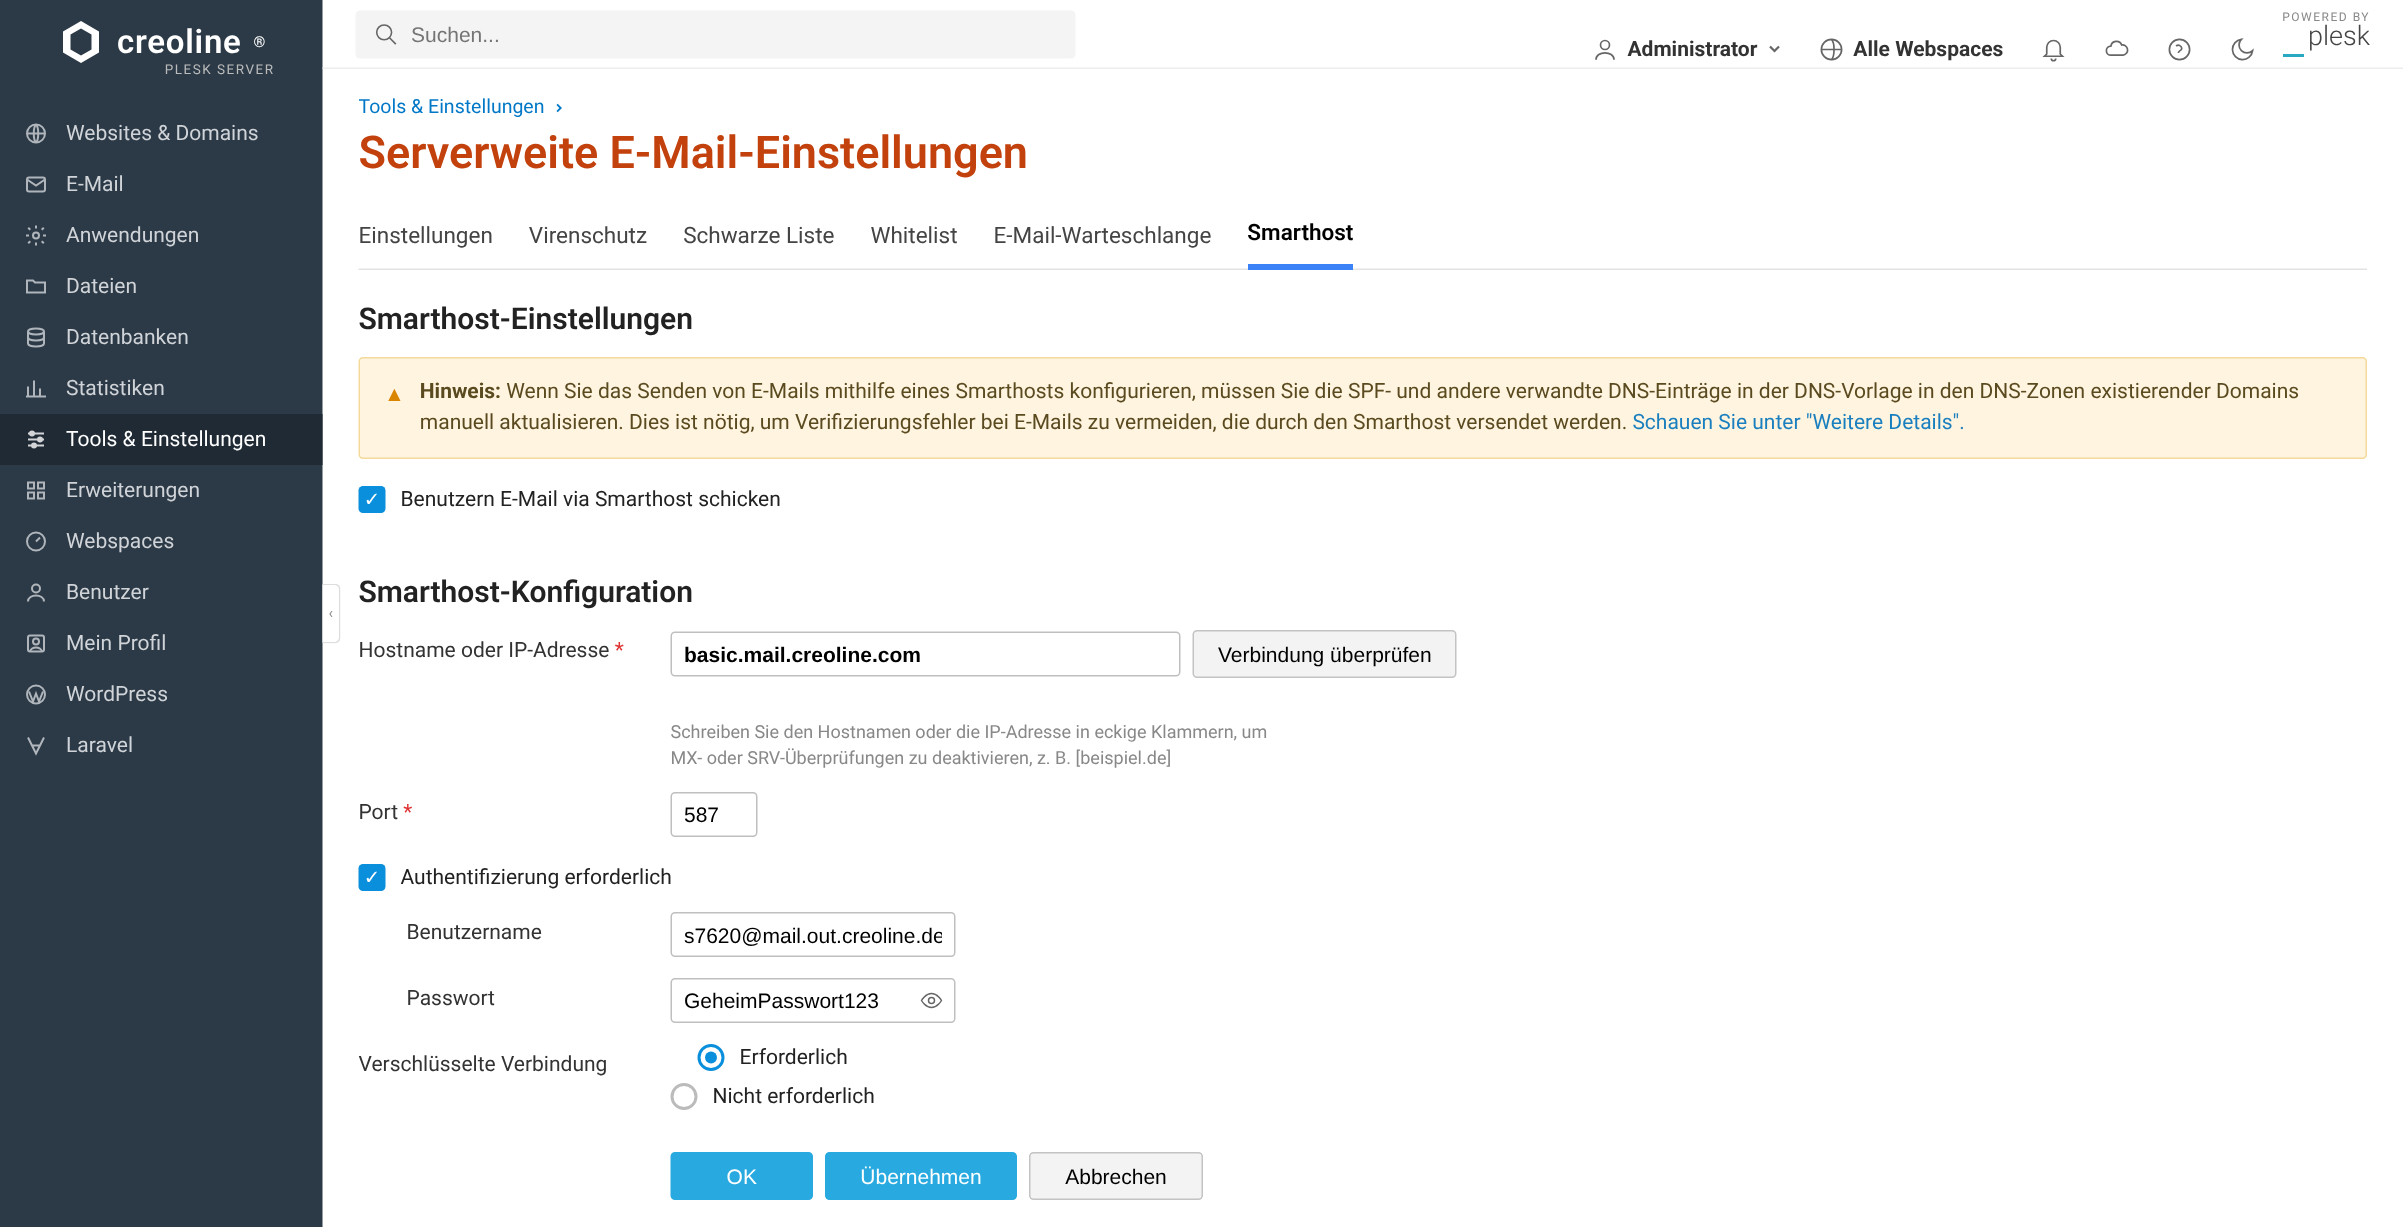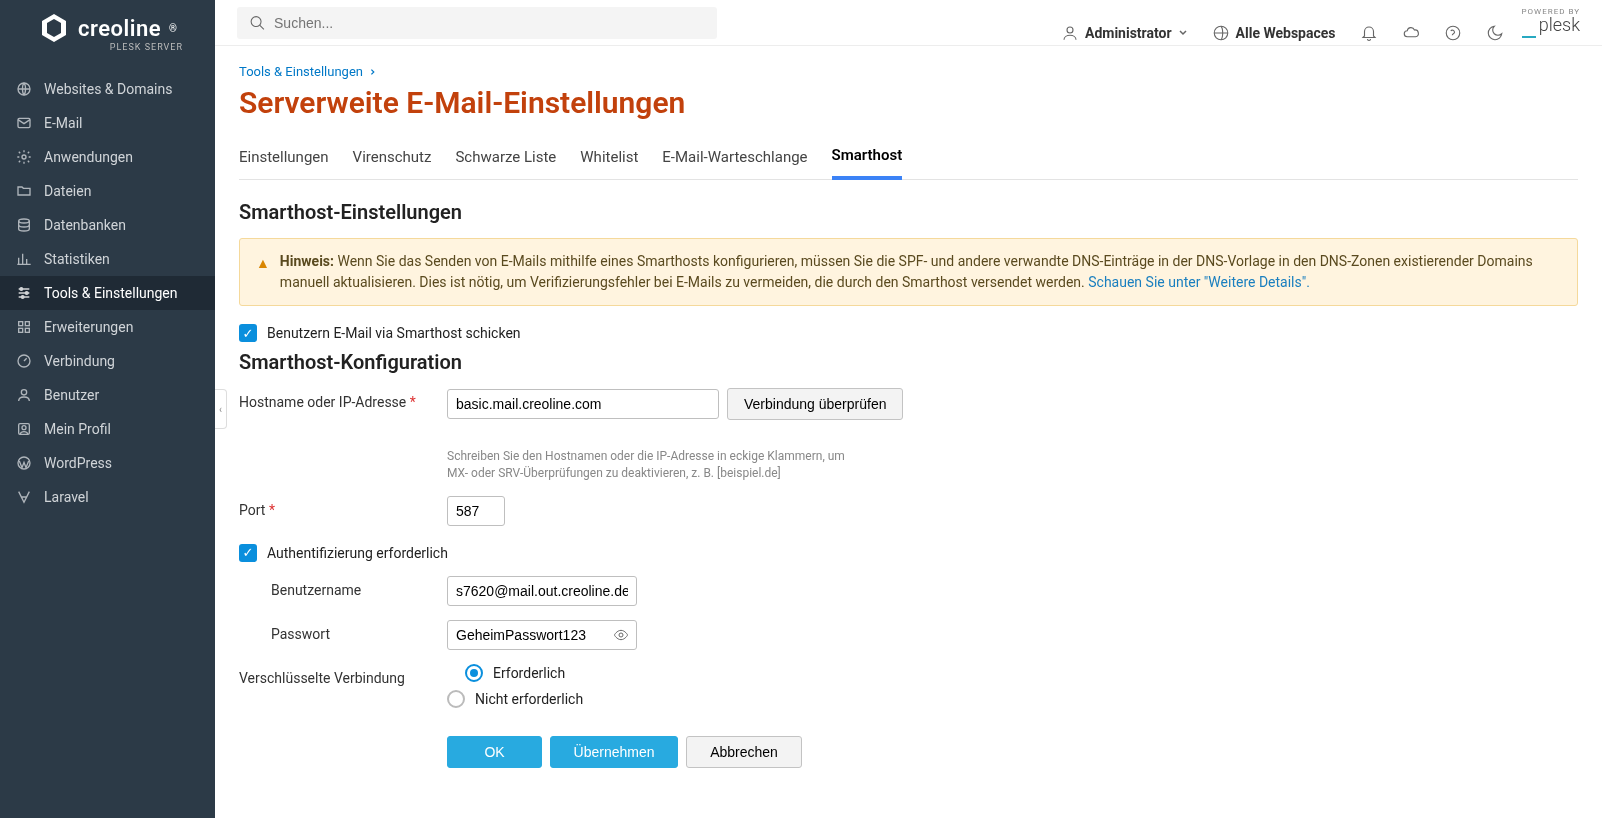--- a/index.html
+++ b/index.html
@@ -46,21 +46,21 @@
 .alert a { color: #1a7fbf; text-decoration: none; }
 .checkbox-row { display: flex; align-items: center; gap: 10px; margin-top: 18px; }
 .chk { width: 18px; height: 18px; background: #0a8fdd; border-radius: 3px; display: flex; align-items: center; justify-content: center; color: #fff; font-size: 13px; cursor: pointer; }
 .form { margin-top: 6px; }
 .form-row { display: flex; align-items: flex-start; margin-top: 14px; }
 .form-row.indent .label { padding-left: 32px; }
 .label { width: 208px; padding-top: 6px; font-size: 14px; color: #333; flex-shrink: 0; }
 .req { color: #d33; }
 .control { display: flex; align-items: center; gap: 8px; flex-wrap: wrap; }
 .control input[type=text], .control input[type=password] { border: 1px solid #bfbfbf; border-radius: 3px; padding: 6px 8px; font-size: 14px; }
-.hostname-input { width: 272px; }
+.hostname-input { width: 340px; font-weight: bold; }
 .port-input { width: 58px; }
 .user-input, .pass-input { width: 190px; }
 .pass-wrap { position: relative; display:inline-block; }
 .eye { position:absolute; right:8px; top:50%; transform:translateY(-50%); width:16px; height:16px; cursor:pointer; stroke:#666; fill:none; stroke-width:1.5;}
 .btn { border: 1px solid #c3c3c3; background: #f3f3f3; padding: 7px 16px; border-radius: 3px; font-size: 14px; cursor: pointer; }
 .btn-primary { background: #28aae0; color: #fff; border-color: #28aae0; }
 .hint { font-size: 12px; color: #888; margin-top: 20px; max-width: 400px; line-height: 1.4; }
 .radio { width: 18px; height: 18px; border: 2px solid #0a8fdd; border-radius: 50%; display: inline-flex; align-items: center; justify-content: center; cursor:pointer; }
 .radio.checked::after { content:''; width:8px; height:8px; background:#0a8fdd; border-radius:50%; }
 .radio-unchecked { border-color: #bbb; }
@@ -144,21 +144,21 @@
             <rect x="4" y="14" width="6" height="6"></rect>
             <rect x="14" y="14" width="6" height="6"></rect>
           </svg>
           <span>Erweiterungen</span>
         </li>
       <li class="nav-item">
           <svg class="nav-icon" viewBox="0 0 24 24" fill="none" stroke="currentColor" stroke-width="2">
             <circle cx="12" cy="12" r="9"></circle>
             <path d="M12 12l4-4"></path>
           </svg>
-          <span>Verbindung</span>
+          <span>Webspaces</span>
         </li>
       <li class="nav-item">
           <svg class="nav-icon" viewBox="0 0 24 24" fill="none" stroke="currentColor" stroke-width="2">
             <circle cx="12" cy="8" r="4"></circle>
             <path d="M4 21c0-4 4-6 8-6s8 2 8 6"></path>
           </svg>
           <span>Benutzer</span>
         </li>
       <li class="nav-item">
           <svg class="nav-icon" viewBox="0 0 24 24" fill="none" stroke="currentColor" stroke-width="2">
@@ -266,21 +266,21 @@
         <div>
           <b>Hinweis:</b><span> Wenn Sie das Senden von E-Mails mithilfe eines Smarthosts konfigurieren, müssen Sie die SPF- und andere verwandte DNS-Einträge in der DNS-Vorlage in den DNS-Zonen existierender Domains manuell aktualisieren. Dies ist nötig, um Verifizierungsfehler bei E-Mails zu vermeiden, die durch den Smarthost versendet werden. </span><a href="#">Schauen Sie unter "Weitere Details".</a>
         </div>
       </div>
 
       <div class="checkbox-row">
         <span class="chk">✓</span>
         <span>Benutzern E-Mail via Smarthost schicken</span>
       </div>
 
-      <h2 style="margin-top:8px">Smarthost-Konfiguration</h2>
+      <h2 style="margin-top:40px">Smarthost-Konfiguration</h2>
 
       <div class="form">
         <div class="form-row">
           <div class="label"><span>Hostname oder IP-Adresse</span> <span class="req">*</span></div>
           <div class="control" style="flex-direction:column; align-items:flex-start;">
             <div style="display:flex; gap:8px; align-items:center;">
               <input class="hostname-input" type="text" value="basic.mail.creoline.com" style="">
               <button class="btn">Verbindung überprüfen</button>
             </div>
             <div class="hint">Schreiben Sie den Hostnamen oder die IP-Adresse in eckige Klammern, um MX- oder SRV-Überprüfungen zu deaktivieren, z. B. [beispiel.de]</div>

